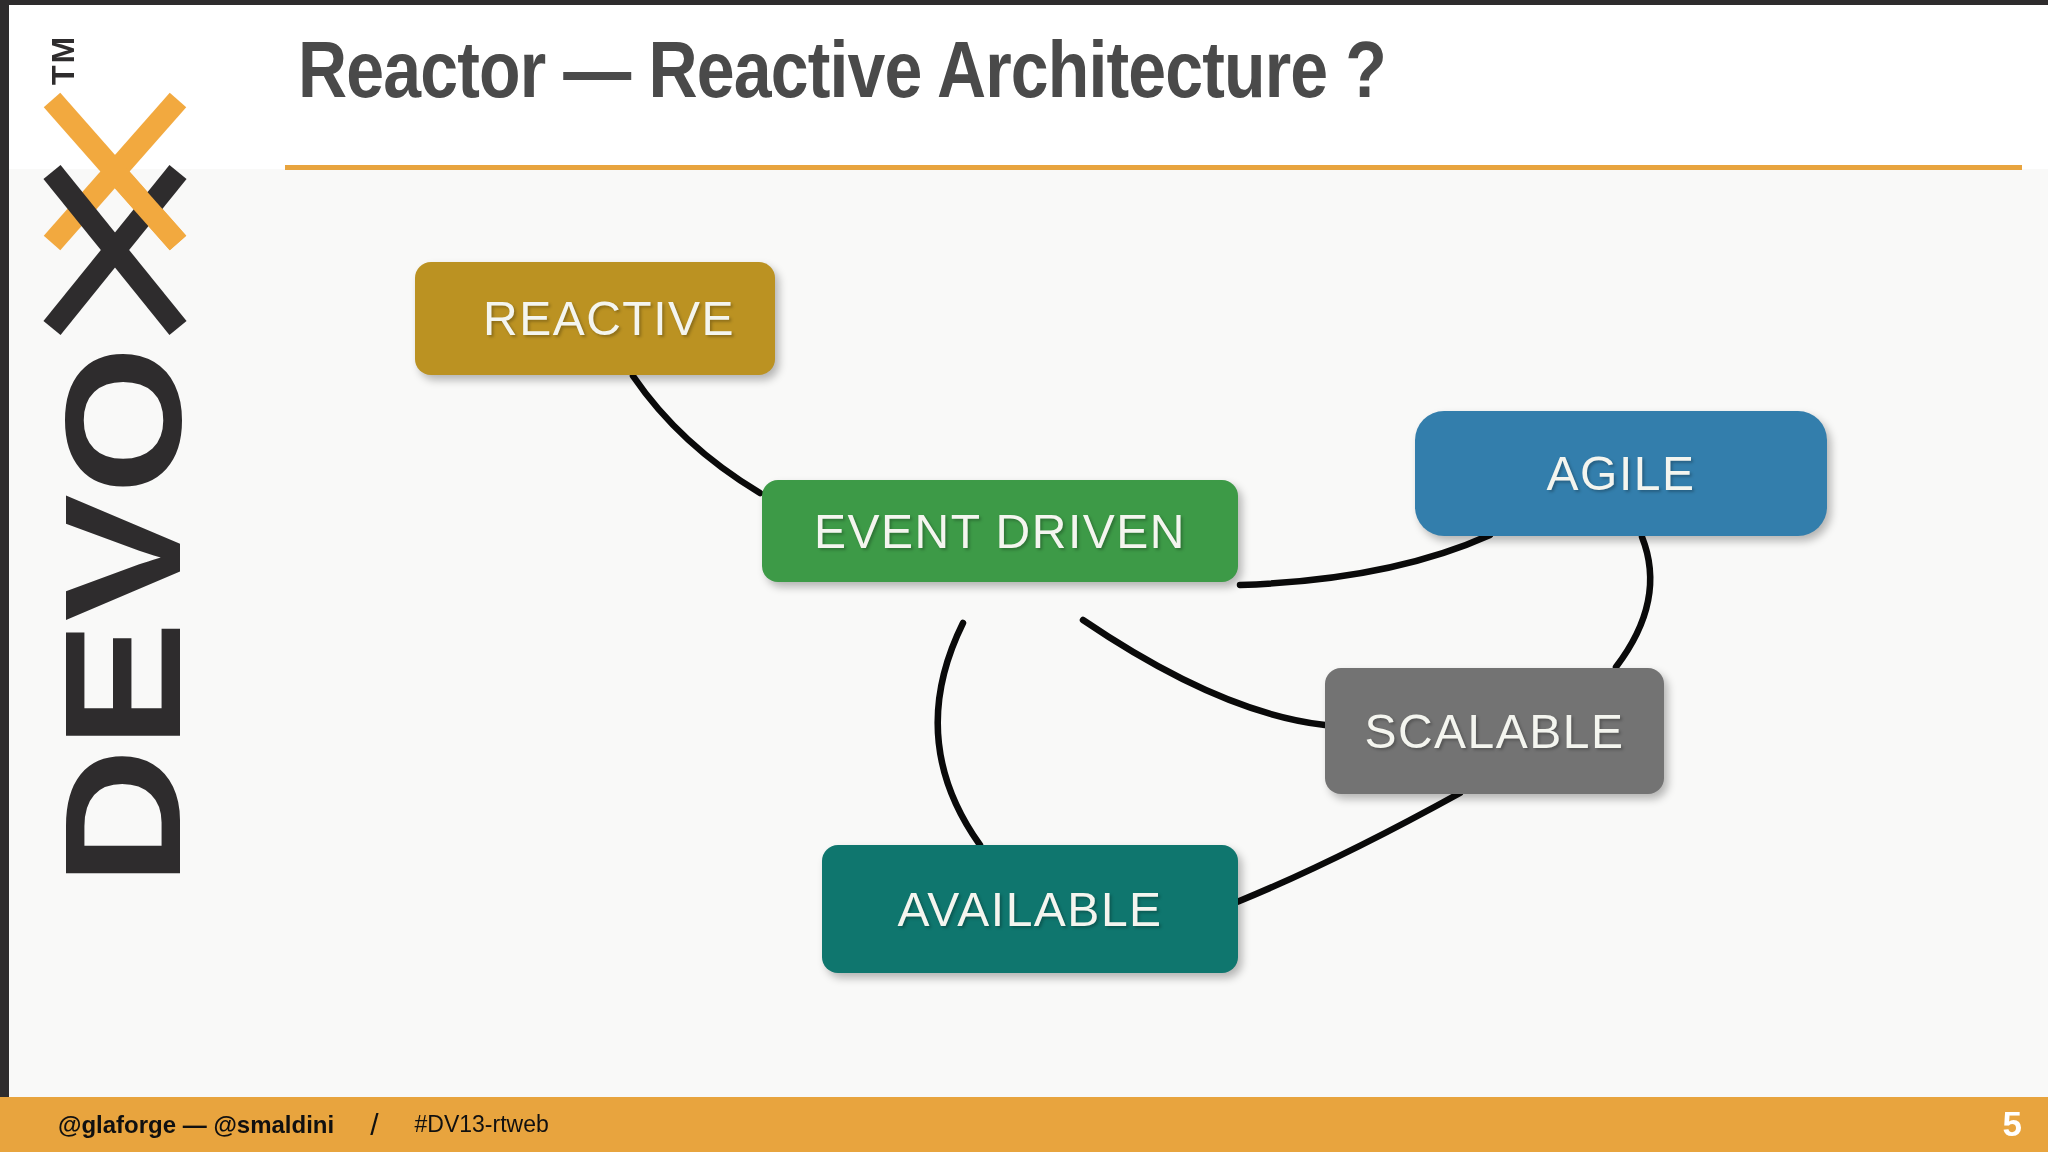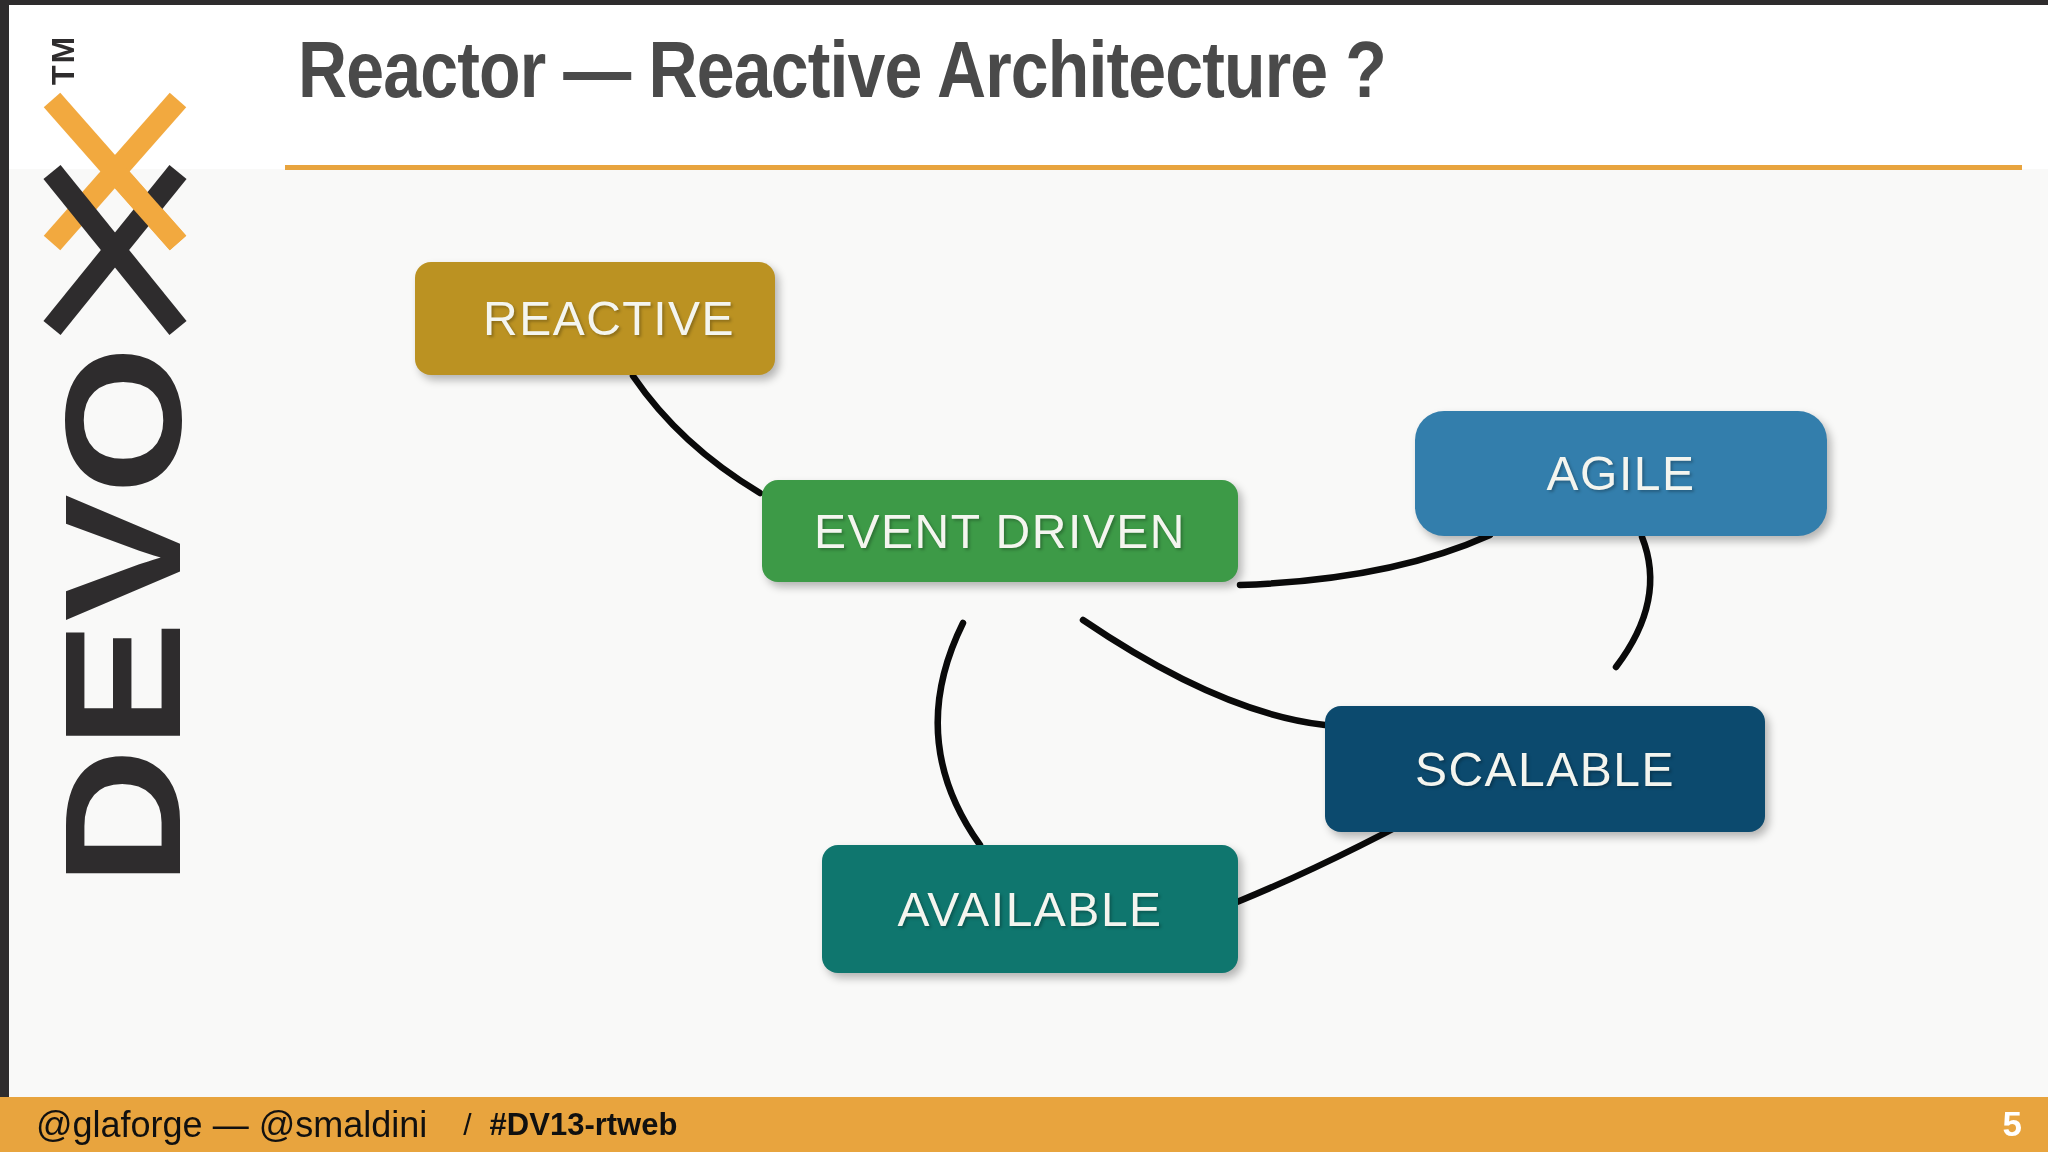--- a/index.html
+++ b/index.html
@@ -68,30 +68,30 @@
     white-space: nowrap;
   }
   .footer {
     position: absolute; left: 0; top: 1097px;
     width: 2048px; height: 55px;
     background: var(--orange, #e8a43e);
     display: flex; align-items: center;
     color: #101010;
   }
   .footer-authors {
-    margin-left: 36px;
-    font-size: 36px; font-weight: normal;
+    margin-left: 58px;
+    font-size: 24px; font-weight: bold;
   }
   .footer-separator {
     margin-left: 36px;
     font-size: 30px; font-weight: normal;
   }
   .footer-hashtag {
-    margin-left: 18px;
-    font-size: 31px; font-weight: bold;
+    margin-left: 36px;
+    font-size: 23px; font-weight: normal;
   }
   .page-number {
     position: absolute; right: 26px; top: 50%;
     transform: translateY(-52%);
     color: #ffffff; font-size: 35px; font-weight: bold;
   }
 </style>
 </head>
 <body>
 
@@ -130,21 +130,21 @@
         <path d="M 1240 585 Q 1390 580 1490 535" fill="none" stroke="#0A0A0A" stroke-width="6.5" stroke-linecap="round"></path>
         <path d="M 1642 537 Q 1667 600 1616 667" fill="none" stroke="#0A0A0A" stroke-width="6.5" stroke-linecap="round"></path>
         <path d="M 963 623 Q 905 740 980 845" fill="none" stroke="#0A0A0A" stroke-width="6.5" stroke-linecap="round"></path>
         <path d="M 1083 620 Q 1220 713 1325 725" fill="none" stroke="#0A0A0A" stroke-width="6.5" stroke-linecap="round"></path>
         <path d="M 1460 793 Q 1335 862 1237 902" fill="none" stroke="#0A0A0A" stroke-width="6.5" stroke-linecap="round"></path>
       </svg>
     <div id="nodes">
         <div class="node" style="left: 415px; top: 262px; width: 360px; height: 113px; background: rgb(187, 146, 34); padding-left: 28px;">REACTIVE</div>
         <div class="node" style="left: 762px; top: 480px; width: 476px; height: 102px; background: rgb(61, 154, 71);">EVENT DRIVEN</div>
         <div class="node" style="left: 1415px; top: 411px; width: 412px; height: 125px; background: rgb(51, 126, 172); border-radius: 29px;">AGILE</div>
-        <div class="node" style="left: 1325px; top: 668px; width: 440px; height: 126px; background: #0c4a6e; margin-top: 38px;">SCALABLE</div>
+        <div class="node" style="left: 1325px; top: 668px; width: 339px; height: 126px; background: #737373;">SCALABLE</div>
         <div class="node" style="left: 822px; top: 845px; width: 416px; height: 128px; background: #0f766e;">AVAILABLE</div>
       </div>
   </div>
 
   <div class="footer">
     <span class="footer-authors">@glaforge — @smaldini</span>
     <span class="footer-separator">/</span>
     <span class="footer-hashtag">#DV13-rtweb</span>
     <span class="page-number">5</span>
   </div>

